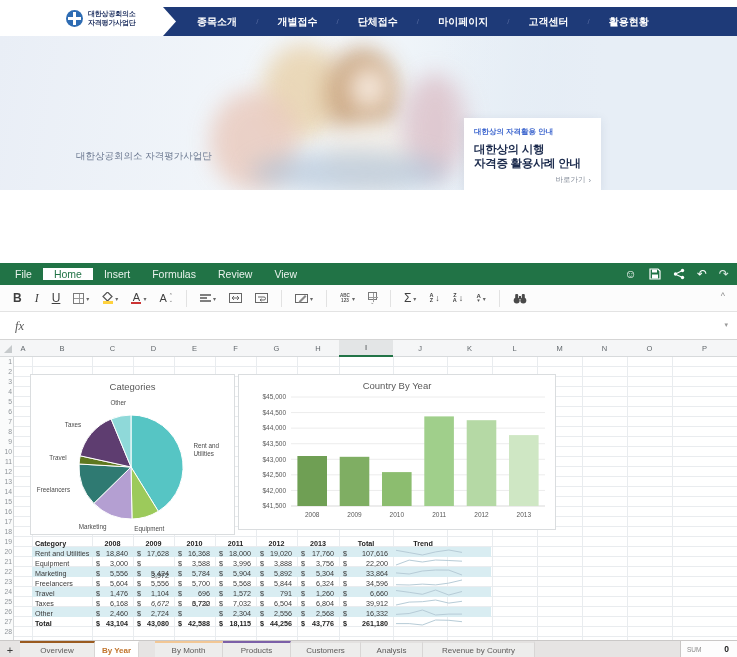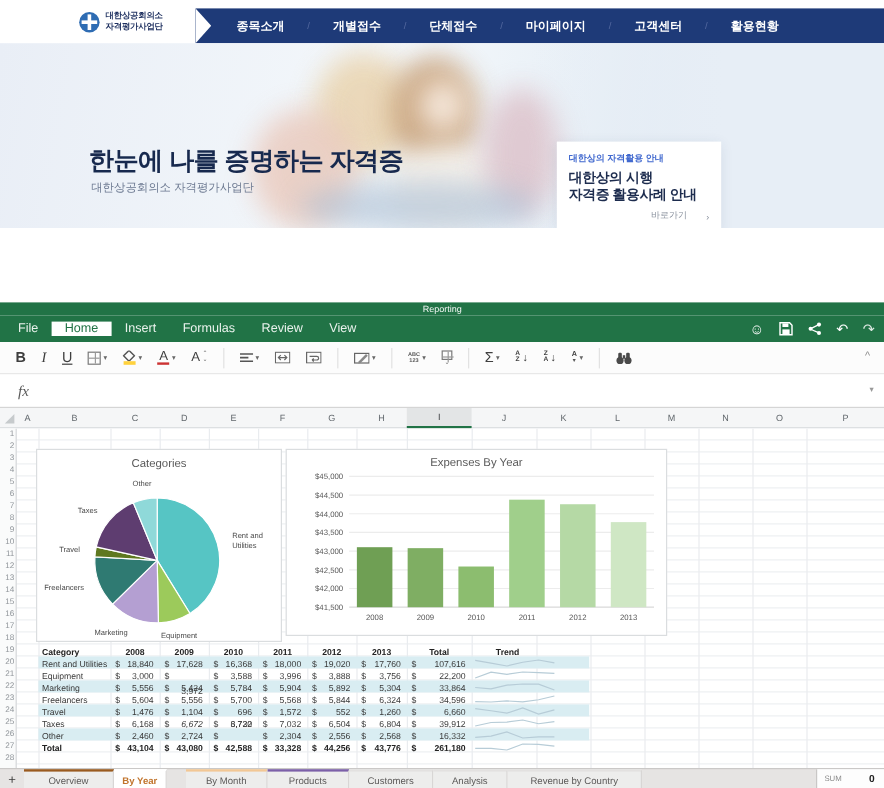--- a/index.html
+++ b/index.html
@@ -19,21 +19,21 @@
 .nav-item{color:#fff;font-size:10px;font-weight:bold;cursor:pointer;white-space:nowrap}
 .nav-sep{color:#54699f;font-size:8px}
 
 #hero{left:0;top:36px;width:737px;height:154px;overflow:hidden;background:linear-gradient(100deg,#e9eef6 0%,#f4f8fb 45%,#e2ebf4 75%,#e8eff7 100%)}
 .blob{position:absolute;border-radius:50%;filter:blur(11px)}
 #hero-head{left:74px;top:84px;font-size:21px;font-weight:800;color:#17294e;letter-spacing:-.5px}
 #hero-sub{left:76px;top:114px;font-size:9.5px;color:#6b7890}
 #hero-card{left:464px;top:82px;width:137px;height:75px;background:#fff;box-shadow:0 2px 10px rgba(40,60,100,.10);padding:9px 10px}
 #hero-card .eyebrow{font-size:7.5px;font-weight:bold;color:#4169cf;margin-bottom:5px}
 #hero-card .t{font-size:11.5px;font-weight:bold;color:#1d2c4e;line-height:14px;letter-spacing:-.3px}
-#hero-card .go{position:absolute;right:10px;bottom:8px;font-size:7.5px;color:#848c99;display:flex;gap:16px;align-items:center;cursor:pointer}
+#hero-card .go{position:absolute;right:10px;bottom:8px;font-size:7.5px;color:#848c99;display:flex;gap:3px;align-items:center;cursor:pointer}
 
 #info{left:0;top:190px;width:737px;height:62px;background:#fff;overflow:hidden}
 
 #xl-title{left:0;top:252px;width:737px;height:11px;background:#217346;color:rgba(255,255,255,.95);font-size:7.5px;display:flex;align-items:center;justify-content:center}
 #xl-menu{left:0;top:263px;width:737px;height:22px;background:#217346;display:flex;align-items:center;padding-left:4px}
 .menu-item{color:#e9f2ec;font-size:10.5px;padding:0 11px;display:flex;align-items:center;cursor:pointer}
 .menu-item.active{background:#fff;color:#217346}
 #xl-menu-icons{position:absolute;right:8px;top:263px;height:22px;display:flex;align-items:center;gap:12px}
 .mi{color:#fff;font-size:12px;line-height:1;cursor:pointer}
 #ribbon{left:0;top:285px;width:737px;height:27px;background:#fcfcfc;border-bottom:1px solid #e3e3e3;display:flex;align-items:center;gap:13px;padding-left:13px;color:#3f3f3f}
@@ -113,21 +113,20 @@
 
   <div class="abs" id="hero">
     <div class="blob" style="left:262px;top:8px;width:82px;height:95px;background:#e9d3ae;opacity:.85"></div>
     <div class="blob" style="left:210px;top:55px;width:88px;height:100px;background:#e9c8bb;opacity:.8"></div>
     <div class="blob" style="left:326px;top:12px;width:72px;height:92px;background:#c7a078;opacity:.9"></div>
     <div class="blob" style="left:349px;top:30px;width:40px;height:44px;background:#f6e9dd;opacity:.95"></div>
     <div class="blob" style="left:325px;top:85px;width:92px;height:68px;background:#f4f0ea;opacity:.95"></div>
     <div class="blob" style="left:402px;top:38px;width:66px;height:105px;background:#dcc0c8;opacity:.8"></div>
     <div class="blob" style="left:250px;top:115px;width:200px;height:42px;background:#a9bdd3;opacity:.6"></div>
     <div class="abs" style="left:440px;top:0;width:297px;height:154px;background:linear-gradient(90deg,rgba(231,238,246,0),#e7eef6 55%)"></div>
-    <div class="abs" id="hero-head">한눈에 나를 증명하는 자격증</div>
     <div class="abs" id="hero-sub">대한상공회의소 자격평가사업단</div>
     <div class="abs" id="hero-card">
       <div class="eyebrow">대한상의 자격활용 안내</div>
       <div class="t">대한상의 시행</div>
       <div class="t">자격증 활용사례 안내</div>
       <div class="go">
         <span>바로가기</span>
         <span>›</span>
       </div>
     </div>
@@ -145,23 +144,20 @@
     
     
     
 
     
 
     
     
   </div>
 
-  <div class="abs" id="xl-title">
-    <span>Reporting</span>
-  </div>
   <div class="abs" id="xl-menu">
       <span class="menu-item">File</span>
       <span class="menu-item active">Home</span>
       <span class="menu-item">Insert</span>
       <span class="menu-item">Formulas</span>
       <span class="menu-item">Review</span>
       <span class="menu-item">View</span>
     </div>
   <div id="xl-menu-icons">
     <span class="mi">☺</span>
@@ -385,21 +381,21 @@
           <text x="39.1" y="116.8" text-anchor="end" font-size="6.3" fill="#4a4a4a">Freelancers</text>
           <path d="M100,92 L48.1,89.0 A52,52 0 0 1 49.2,80.8 Z" fill="#5f7820" stroke="#fff" stroke-width="1"></path>
           <text x="35.6" y="85.1" text-anchor="end" font-size="6.3" fill="#4a4a4a">Travel</text>
           <path d="M100,92 L49.2,80.8 A52,52 0 0 1 80.1,44.0 Z" fill="#5e3d70" stroke="#fff" stroke-width="1"></path>
           <text x="50.2" y="52.2" text-anchor="end" font-size="6.3" fill="#4a4a4a">Taxes</text>
           <path d="M100,92 L80.1,44.0 A52,52 0 0 1 100.0,40.0 Z" fill="#8fd9d9" stroke="#fff" stroke-width="1"></path>
           <text x="87.3" y="30.3" text-anchor="middle" font-size="6.3" fill="#4a4a4a">Other</text>
         </svg>
     </div>
     <div class="panel" id="bar-panel" style="left:238px;top:17px;width:318px;height:156px">
-      <div class="ctitle" style="top:5px">Expenses By Year</div>
+      <div class="ctitle" style="top:5px">Country By Year</div>
       <svg id="bar-svg" width="318" height="156" style="position:absolute;left:0;top:0">
           <text x="47" y="133.3" text-anchor="end" font-size="6.5" fill="#595959">$41,500</text>
           <line x1="52" x2="306" y1="115.42857142857143" y2="115.42857142857143" stroke="#ececec"></line>
           <text x="47" y="117.72857142857143" text-anchor="end" font-size="6.5" fill="#595959">$42,000</text>
           <line x1="52" x2="306" y1="99.85714285714286" y2="99.85714285714286" stroke="#ececec"></line>
           <text x="47" y="102.15714285714286" text-anchor="end" font-size="6.5" fill="#595959">$42,500</text>
           <line x1="52" x2="306" y1="84.28571428571429" y2="84.28571428571429" stroke="#ececec"></line>
           <text x="47" y="86.58571428571429" text-anchor="end" font-size="6.5" fill="#595959">$43,000</text>
           <line x1="52" x2="306" y1="68.71428571428572" y2="68.71428571428572" stroke="#ececec"></line>
           <text x="47" y="71.01428571428572" text-anchor="end" font-size="6.5" fill="#595959">$43,500</text>
@@ -510,21 +506,21 @@
         <div class="cellT" style="top: 231.5px; left: 35px;">Travel</div>
         <div class="cellT" style="top: 231.5px; left: 96px;">$</div>
         <div class="cellT" style="top: 231.5px; right: 609px;">1,476</div>
         <div class="cellT" style="top: 231.5px; left: 137px;">$</div>
         <div class="cellT" style="top: 231.5px; right: 568px;">1,104</div>
         <div class="cellT" style="top: 231.5px; left: 178px;">$</div>
         <div class="cellT" style="top: 231.5px; right: 527px;">696</div>
         <div class="cellT" style="top: 231.5px; left: 219px;">$</div>
         <div class="cellT" style="top: 231.5px; right: 486px;">1,572</div>
         <div class="cellT" style="top: 231.5px; left: 260px;">$</div>
-        <div class="cellT" style="top: 231.5px; right: 445px;">552</div>
+        <div class="cellT" style="top: 231.5px; right: 445px;">791</div>
         <div class="cellT" style="top: 231.5px; left: 301px;">$</div>
         <div class="cellT" style="top: 231.5px; right: 403px;">1,260</div>
         <div class="cellT" style="top: 231.5px; left: 343px;">$</div>
         <div class="cellT" style="top: 231.5px; right: 349px;">6,660</div>
         <svg width="66" height="7" style="position: absolute; left: 396px; top: 231.5px; overflow: visible;">
           <polyline points="0.0,1.5 13.2,3.3 26.4,5.3 39.6,1.0 52.8,6.0 66.0,2.5" fill="none" stroke="#b7ccd7" stroke-width="1"></polyline>
         </svg>
         <div class="cellT" style="top: 241.5px; left: 35px;">Taxes</div>
         <div class="cellT" style="top: 241.5px; left: 96px;">$</div>
         <div class="cellT" style="top: 241.5px; right: 609px;">6,168</div>
@@ -562,21 +558,21 @@
           <polyline points="0.0,5.4 13.2,4.5 26.4,1.0 39.6,6.0 52.8,5.1 66.0,5.1" fill="none" stroke="#b7ccd7" stroke-width="1"></polyline>
         </svg>
         <div class="cellT" style="top: 261.5px; left: 35px; font-weight: bold; color: rgb(34, 34, 34);">Total</div>
         <div class="cellT" style="top: 261.5px; left: 96px; font-weight: bold; color: rgb(34, 34, 34);">$</div>
         <div class="cellT" style="top: 261.5px; right: 609px; font-weight: bold; color: rgb(34, 34, 34);">43,104</div>
         <div class="cellT" style="top: 261.5px; left: 137px; font-weight: bold; color: rgb(34, 34, 34);">$</div>
         <div class="cellT" style="top: 261.5px; right: 568px; font-weight: bold; color: rgb(34, 34, 34);">43,080</div>
         <div class="cellT" style="top: 261.5px; left: 178px; font-weight: bold; color: rgb(34, 34, 34);">$</div>
         <div class="cellT" style="top: 261.5px; right: 527px; font-weight: bold; color: rgb(34, 34, 34);">42,588</div>
         <div class="cellT" style="top: 261.5px; left: 219px; font-weight: bold; color: rgb(34, 34, 34);">$</div>
-        <div class="cellT" style="top: 261.5px; right: 486px; font-weight: bold; color: rgb(34, 34, 34);">33,328</div>
+        <div class="cellT" style="top: 261.5px; right: 486px; font-weight: bold; color: rgb(34, 34, 34);">18,115</div>
         <div class="cellT" style="top: 261.5px; left: 260px; font-weight: bold; color: rgb(34, 34, 34);">$</div>
         <div class="cellT" style="top: 261.5px; right: 445px; font-weight: bold; color: rgb(34, 34, 34);">44,256</div>
         <div class="cellT" style="top: 261.5px; left: 301px; font-weight: bold; color: rgb(34, 34, 34);">$</div>
         <div class="cellT" style="top: 261.5px; right: 403px; font-weight: bold; color: rgb(34, 34, 34);">43,776</div>
         <div class="cellT" style="top: 261.5px; left: 343px; font-weight: bold; color: rgb(34, 34, 34);">$</div>
         <div class="cellT" style="top: 261.5px; right: 349px; font-weight: bold; color: rgb(34, 34, 34);">261,180</div>
         <svg width="66" height="7" style="position: absolute; left: 396px; top: 261.5px; overflow: visible;">
           <polyline points="0.0,4.6 13.2,4.6 26.4,6.0 39.6,1.0 52.8,1.3 66.0,2.7" fill="none" stroke="#b7ccd7" stroke-width="1"></polyline>
         </svg>
       </div>

